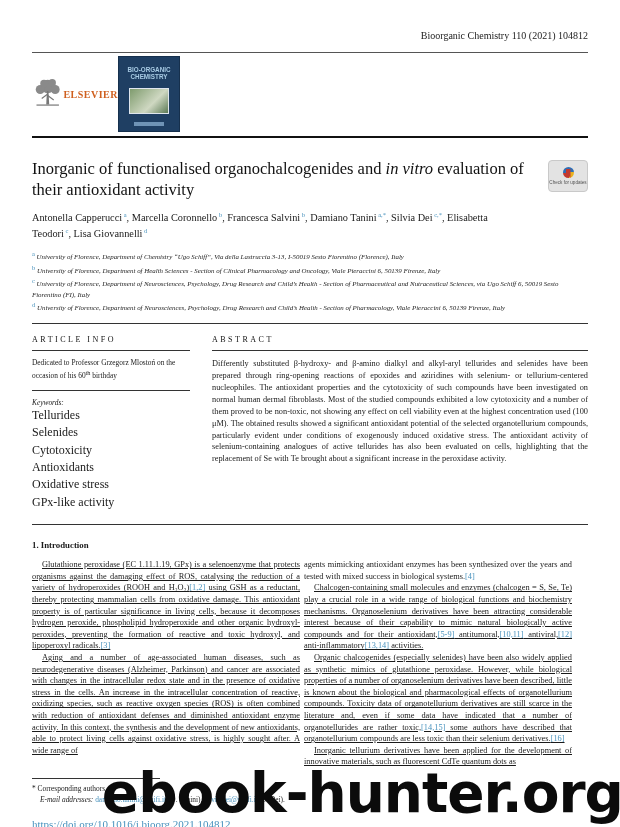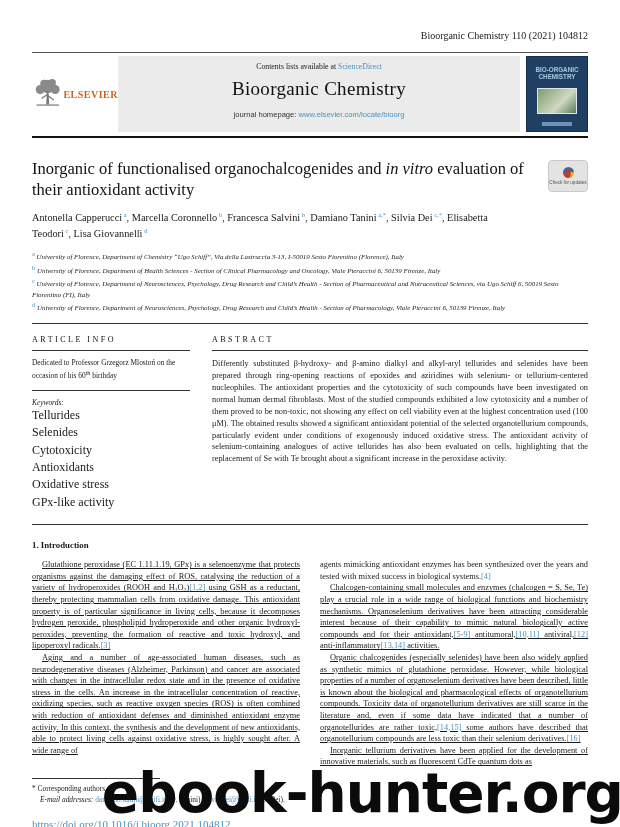--- a/index.html
+++ b/index.html
@@ -53,21 +53,21 @@
   .dedication { font-size:7.4px; line-height:1.45; }
   .kw-label { font-size:7.4px; font-style:italic; }
   .kw { font-size:12px; line-height:1.45; }
   .abstract-text { font-size:8.3px; line-height:1.44; text-align:justify; }
   .section-bottom { border:none; border-top:1px solid #333; margin-top:13px; }
 
   
   .intro-heading { font-size:8.8px; font-weight:bold; margin-top:15px; }
   .columns { display:flex; margin-top:9px; }
   .col { width:268px; }
-  .col + .col { margin-left:20px; }
+  .col + .col { margin-left:4px; }
   .col p { font-size:8.35px; line-height:1.39; text-align:justify; }
   .col p.indent { text-indent:10px;text-decoration:underline; }
   .link { color:#4892bd; }
 
   
   .foot-rule { border:none; border-top:1px solid #333; width:128px; margin:10px 0 4px 0; }
   .footnote { font-size:7.4px; line-height:1.5; }
   .footnote .italic { font-style:italic; }
   .foot-email { padding-left:8px; }
   .doi-line { font-size:11px; margin-top:13px; }
@@ -93,29 +93,20 @@
             <circle cx="16" cy="8" r="5"></circle>
             <circle cx="27" cy="7" r="5"></circle>
           </g>
           <path d="M20 18 L22 18 L23 36 L19 36 Z" fill="#777"></path>
           <path d="M21 22 L13 28 M21 24 L29 30" stroke="#777" stroke-width="1.5" fill="none"></path>
           <rect x="6" y="36" width="30" height="1.6" fill="#777"></rect>
         </svg>
         <div class="elsevier-word">ELSEVIER</div>
       </div>
 
-      <div class="banner-mid">
-        <div class="contents-line">
-          <span>Contents lists available at </span><span class="link">ScienceDirect</span>
-        </div>
-        <div class="journal-name">Bioorganic Chemistry</div>
-        <div class="homepage-line">
-          <span>journal homepage: </span><span class="link">www.elsevier.com/locate/bioorg</span>
-        </div>
-      </div>
 
       <div class="cover">
         <div class="cover-title">BIO-ORGANIC CHEMISTRY</div>
         <div class="cover-img"></div>
         <div class="cover-bar"></div>
       </div>
     </div>
 
     <div class="title-row">
       <h1 class="paper-title" style="font-weight:normal;"><span>Inorganic of functionalised organochalcogenides and </span><span class="italic" style="font-style: italic;">in vitro</span><span> evaluation of their antioxidant activity</span></h1>

